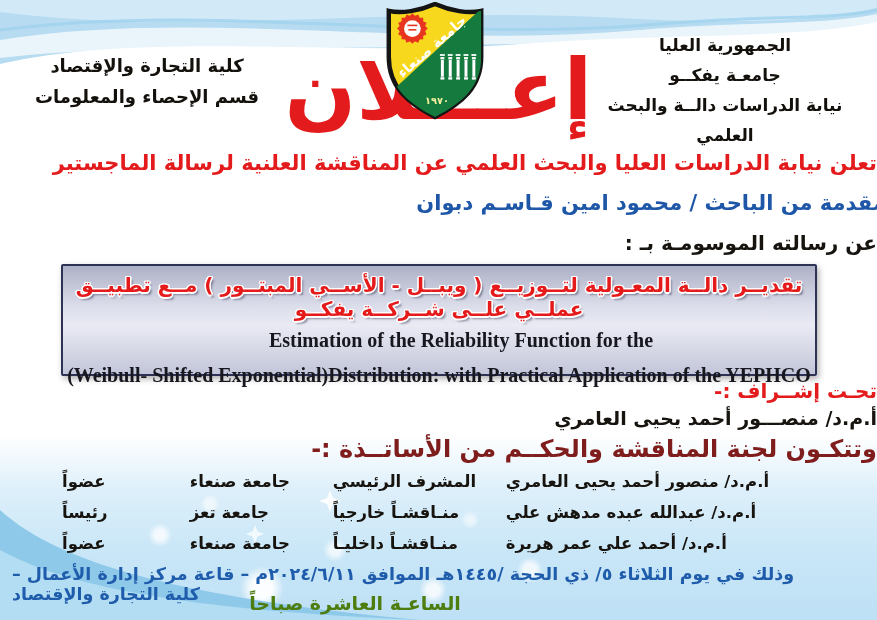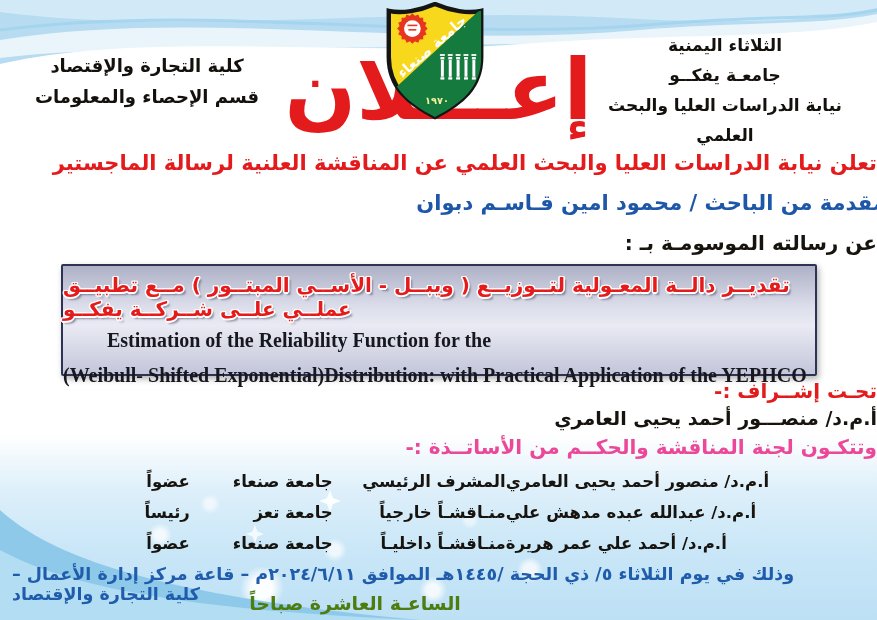--- a/index.html
+++ b/index.html
@@ -19,39 +19,39 @@
   #logo{left:376px;top:2px;width:118px;height:118px;z-index:2;}
   
   .center-line{left:0;width:877px;font-weight:bold;direction:rtl;}
   #intro1{top:151px;font-size:21px;color:#e41b1c;}
   #intro2{top:191px;font-size:21px;color:#1f57a8;padding-left:25px;}
   #intro3{top:231px;font-size:20px;color:#17140f;}
   
   #thesis-box{left:61px;top:264px;width:752px;height:108px;border:2.5px solid #2e3356;
       border-radius:2px;z-index:2;
       background:linear-gradient(180deg,#aeb1c6 0%,#dcdeeb 38%,#e9eaf3 55%,#c3c6d9 100%);
-      box-shadow:2px 3px 6px rgba(0,0,0,.30);text-align:left;}
+      box-shadow:2px 3px 6px rgba(0,0,0,.30);text-align:center;}
   #thesis-ar{margin-top:7px;direction:rtl;font-size:20px;font-weight:bold;color:#e51a1a;
       text-shadow:-1.5px 0 #fff,1.5px 0 #fff,0 -1.5px #fff,0 1.5px #fff,
                   -1px -1px #fff,1px 1px #fff,-1px 1px #fff,1px -1px #fff,2.5px 2.5px 2px rgba(40,40,70,.45);}
   .thesis-en{font-family:"Liberation Serif","DejaVu Serif",serif;font-weight:700;
       color:#17171f;font-size:20px;}
   #thesis-en1{margin-top:8px;padding-left:44px;}
   #thesis-en2{margin-top:12px;}
   
   #sup-head{top:379px;font-size:20px;color:#e41b1c;}
   #sup-name{top:407px;font-size:19px;color:#17140f;}
-  #comm-head{top:435px;font-size:20px;color:#ec4899;}
+  #comm-head{top:435px;font-size:24px;color:#7f1d1d;}
   
   #committee{left:62px;top:468px;width:752px;z-index:2;direction:rtl;
       display:flex;flex-direction:column;gap:5px;}
   .crow{display:grid;grid-template-columns:41% 23% 19% 17%;align-items:center;
       font-weight:bold;color:#17140f;font-size:16.5px;height:26px;}
   .crow .c-name{text-align:left;}
-  .crow .c-role,.crow .c-univ,.crow .c-memb{text-align:right;}
+  .crow .c-role,.crow .c-univ,.crow .c-memb{text-align:left;}
   
   #sched1{top:564px;left:12px;width:817px;text-align:left;direction:rtl;
       font-weight:bold;font-size:17.5px;color:#1f5cab;z-index:3;}
   #sched2{top:592px;left:95px;width:520px;text-align:center;direction:rtl;
       font-weight:bold;font-size:19px;color:#4d7c0f;z-index:3;}
   
   #bottom-grad{left:0;right:0;bottom:0;height:185px;z-index:0;
       background:linear-gradient(180deg,rgba(222,240,251,0) 0%,#ddeffa 30%,#c8e6f7 65%,#bee0f5 100%);}
   #sparkles{left:0;bottom:0;width:877px;height:130px;z-index:1;
       background-image:
@@ -81,23 +81,23 @@
   <div id="bottom-grad" class="abs"></div>
   <div id="sparkles" class="abs"></div>
   <svg id="corner-wave" class="abs" width="420" height="150" viewBox="0 0 420 150" aria-hidden="true">
     <path d="M0,150 L0,40 C50,85 150,125 420,150 Z" fill="#8ec9ea"></path>
     <path d="M0,150 L0,80 C70,118 190,140 420,150 Z" fill="#b3ddf3"></path>
     <path d="M330,20 l3,8 8,3 -8,3 -3,8 -3,-8 -8,-3 8,-3 Z" fill="#ffffff" opacity="0.9"></path>
     <path d="M255,55 l2.5,6.5 6.5,2.5 -6.5,2.5 -2.5,6.5 -2.5,-6.5 -6.5,-2.5 6.5,-2.5 Z" fill="#ffffff" opacity="0.75"></path>
   </svg>
 
   <div id="hdr-right" class="abs hdr" dir="rtl">
-    <div>الثلاثاء اليمنية</div>
+    <div>الجمهورية العليا</div>
     <div>جامعـة يفكــو</div>
-    <div>نيابة الدراسات العليا والبحث العلمي</div>
+    <div>نيابة الدراسات دالــة والبحث العلمي</div>
   </div>
 
   <div id="hdr-left" class="abs hdr" dir="rtl">
     <div>كلية التجارة والإقتصاد</div>
     <div>قسم الإحصاء والمعلومات</div>
   </div>
 
   <div id="announce" class="abs" dir="rtl">إعـــلان</div>
 
   <svg id="logo" class="abs" viewBox="0 0 120 120" width="118" height="118" aria-hidden="true">

